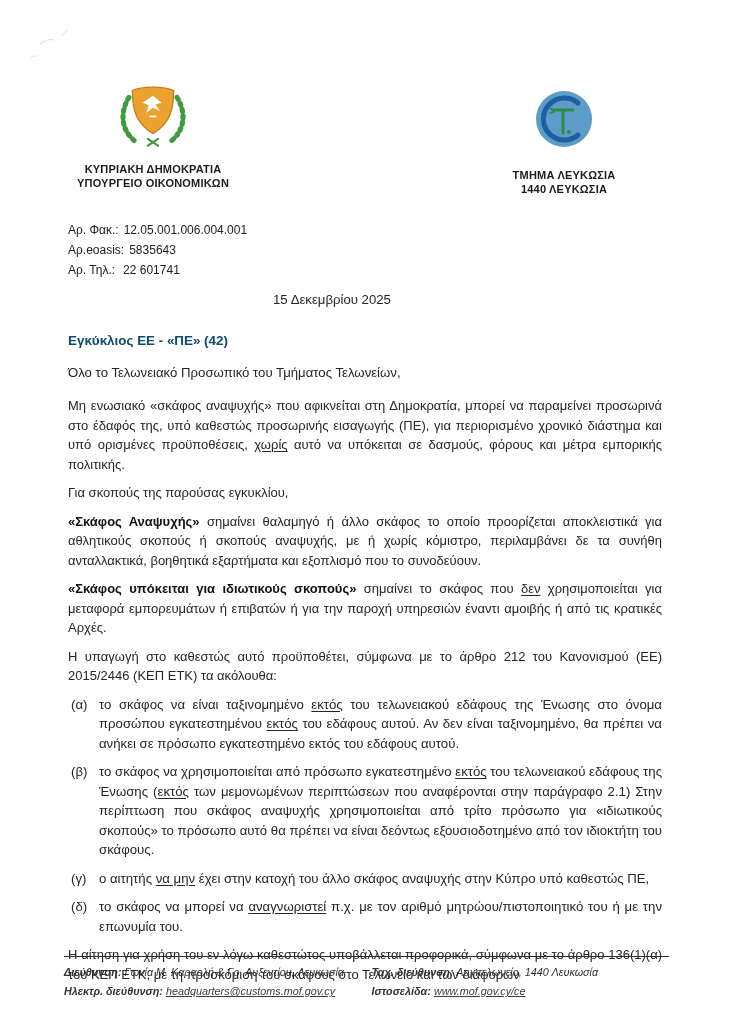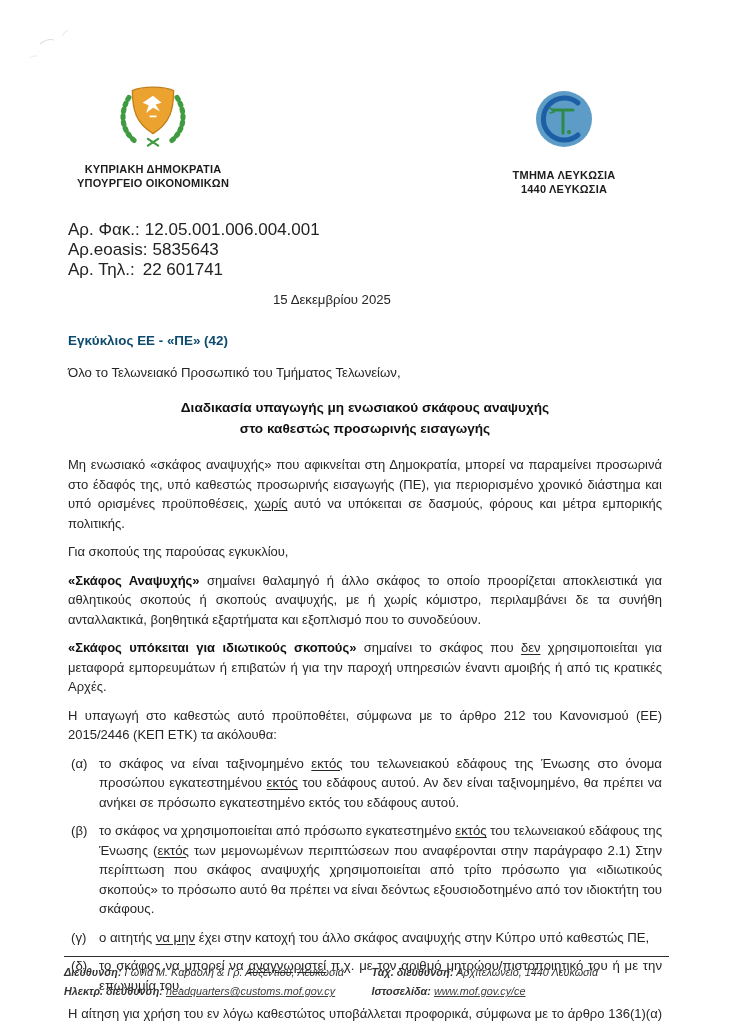--- a/index.html
+++ b/index.html
@@ -8,21 +8,21 @@
     font-family:"Liberation Sans",sans-serif;color:#262626;
     box-sizing:border-box;overflow:hidden;margin:0 auto;
   }
   
   .masthead{display:flex;justify-content:space-between;padding:82px 80px 0 68px;}
   .org{width:170px;text-align:center;}
   .org .logo-wrap{display:flex;justify-content:center;align-items:flex-start;height:74px;}
   .org-name{font-size:11px;font-weight:bold;line-height:14px;color:#1c1c1c;letter-spacing:.2px;margin-top:6px;}
   
   .content{padding:0 67px 0 68px;}
-  .refs{margin-top:24px;font-size:17px;line-height:20px;color:#222;}
+  .refs{margin-top:24px;font-size:12px;line-height:20px;color:#222;}
   .refs .ref-value{margin-left:5px;}
   .date-line{font-size:13.2px;text-align:center;padding-right:66px;margin-top:12px;}
   
   .subject{font-size:13.4px;font-weight:bold;color:#0c4a6e;margin-top:26px;}
   .salutation{font-size:13.2px;margin-top:17px;}
   .doc-title{font-size:13.6px;font-weight:bold;color:#111;text-align:center;line-height:21px;margin-top:17px;}
   
   .body-text{margin-top:16px;}
   .body-text p{font-size:13px;line-height:19.5px;margin:0 0 9px 0;text-align:justify;}
   .seg-b{font-weight:bold;color:#111;}
@@ -102,24 +102,20 @@
         <span class="ref-label">Αρ. Τηλ.:</span><span class="ref-value" style="margin-left:8px;">22 601741</span>
       </div>
     </div>
 
     <div class="date-line">15 Δεκεμβρίου 2025</div>
 
     <div class="subject">Εγκύκλιος ΕΕ - «ΠΕ» (42)</div>
 
     <div class="salutation">Όλο το Τελωνειακό Προσωπικό του Τμήματος Τελωνείων,</div>
 
-    <div class="doc-title">
-      <div>Διαδικασία υπαγωγής μη ενωσιακού σκάφους αναψυχής</div>
-      <div>στο καθεστώς προσωρινής εισαγωγής</div>
-    </div>
 
     <div class="body-text">
 
       <p><span>Μη ενωσιακό «σκάφος αναψυχής» που αφικνείται στη Δημοκρατία, μπορεί να παραμείνει προσωρινά στο έδαφός της, υπό καθεστώς προσωρινής εισαγωγής (ΠΕ), για περιορισμένο χρονικό διάστημα και υπό ορισμένες προϋποθέσεις, </span><span class="seg-u">χωρίς</span><span> αυτό να υπόκειται σε δασμούς, φόρους και μέτρα εμπορικής πολιτικής.</span></p>
 
       <p>Για σκοπούς της παρούσας εγκυκλίου,</p>
 
       <p><span class="seg-b">«Σκάφος Αναψυχής»</span><span> σημαίνει θαλαμηγό ή άλλο σκάφος το οποίο προορίζεται αποκλειστικά για αθλητικούς σκοπούς ή σκοπούς αναψυχής, με ή χωρίς κόμιστρο, περιλαμβάνει δε τα συνήθη ανταλλακτικά, βοηθητικά εξαρτήματα και εξοπλισμό που το συνοδεύουν.</span></p>
 
       <p><span class="seg-b">«Σκάφος υπόκειται για ιδιωτικούς σκοπούς»</span><span> σημαίνει το σκάφος που </span><span class="seg-u">δεν</span><span> χρησιμοποιείται για μεταφορά εμπορευμάτων ή επιβατών ή για την παροχή υπηρεσιών έναντι αμοιβής ή από τις κρατικές Αρχές.</span></p>

